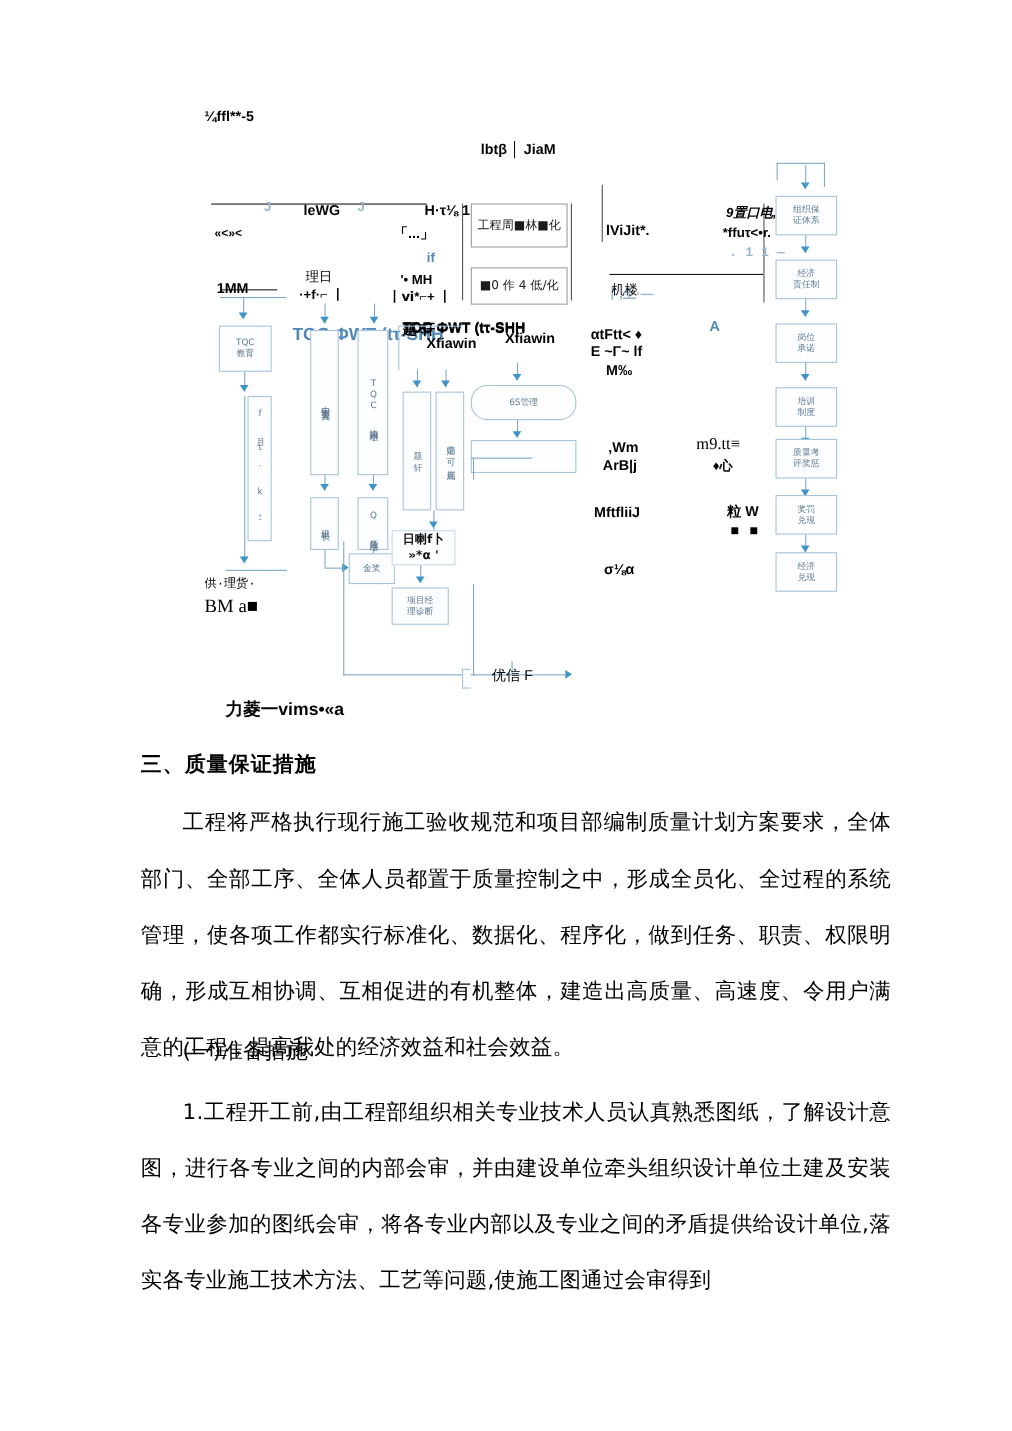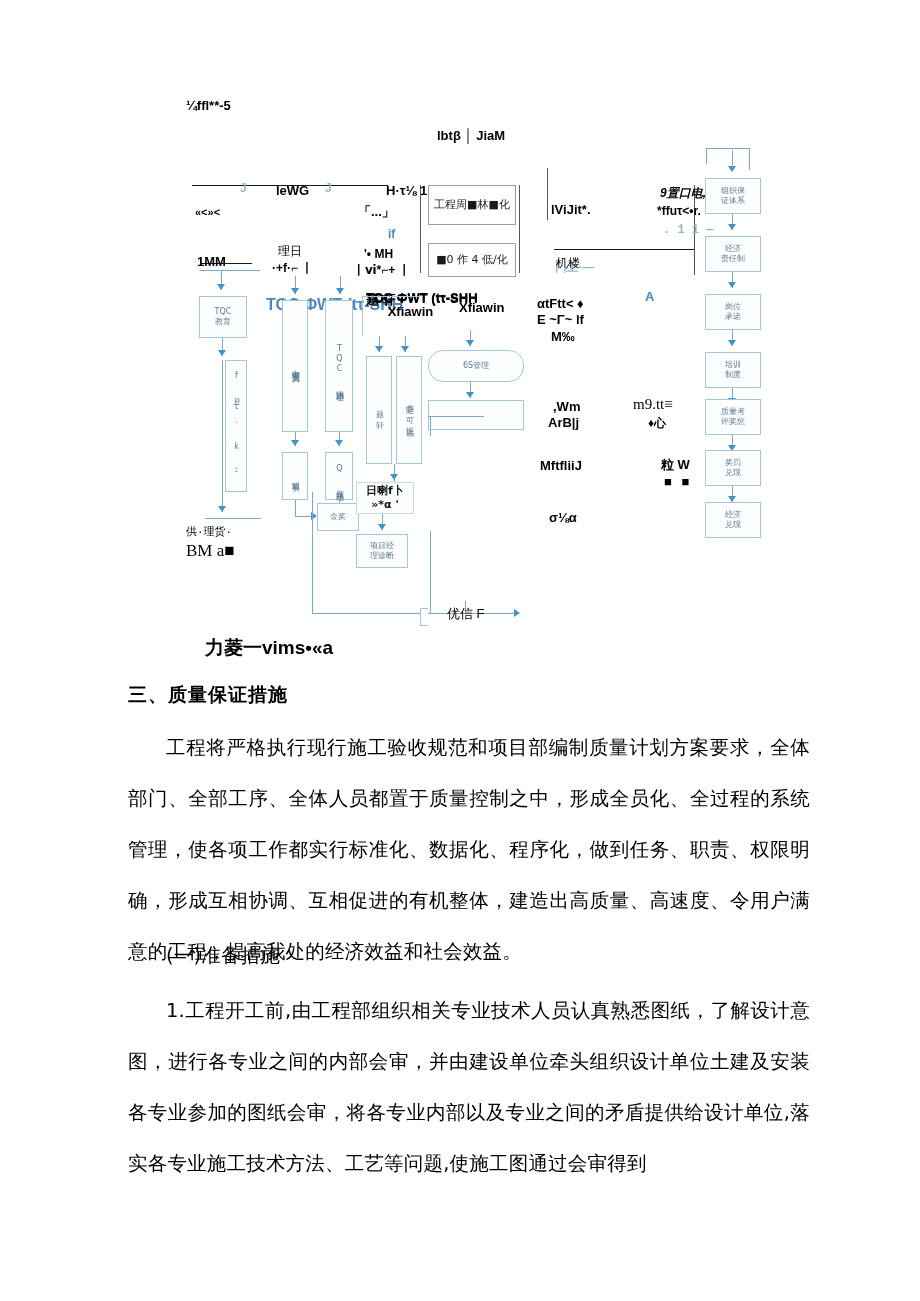--- a/index.html
+++ b/index.html
@@ -250,21 +250,21 @@
 
     <div class="ln v dark" style="left:430px;top:531px;height:82px;"></div>
     <div class="ln h dark" style="left:312px;top:613px;width:120px;"></div>
     <div class="ln v dark" style="left:312px;top:492px;height:122px;"></div>
     <div class="ln h dark" style="left:430px;top:613px;width:88px;"></div>
     <div class="ln v dark" style="left:465px;top:601px;height:12px;"></div>
     <div class="arw right" style="left:514px;top:609px;"></div>
     <div class="box" style="left:420px;top:608px;width:8px;height:18px;border-right:none;"></div>
     <div class="lbl thin" style="left:447px;top:607px;font-size:13px;">优信 F</div>
 
-    <div class="lbl" style="left:205px;top:637px;font-size:19px;">力菱一vims•«a</div>
+    <div class="lbl" style="left:205px;top:637px;font-size:16px;">力菱一vims•«a</div>
   </div>
 
   <div class="body-text">
     <h2 class="sec">三、质量保证措施</h2>
     <div class="para indent" style="top:62px;">工程将严格执行现行施工验收规范和项目部编制质量计划方案要求，全体部门、全部工序、全体人员都置于质量控制之中，形成全员化、全过程的系统管理，使各项工作都实行标准化、数据化、程序化，做到任务、职责、权限明确，形成互相协调、互相促进的有机整体，建造出高质量、高速度、令用户满意的工程，提高我处的经济效益和社会效益。</div>
     <div class="para indent" style="top:270px;">(一)准备措施</div>
     <div class="para indent" style="top:325px;">1.工程开工前,由工程部组织相关专业技术人员认真熟悉图纸，了解设计意图，进行各专业之间的内部会审，并由建设单位牵头组织设计单位土建及安装各专业参加的图纸会审，将各专业内部以及专业之间的矛盾提供给设计单位,落实各专业施工技术方法、工艺等问题,使施工图通过会审得到</div>
   </div>
 
 </div>

